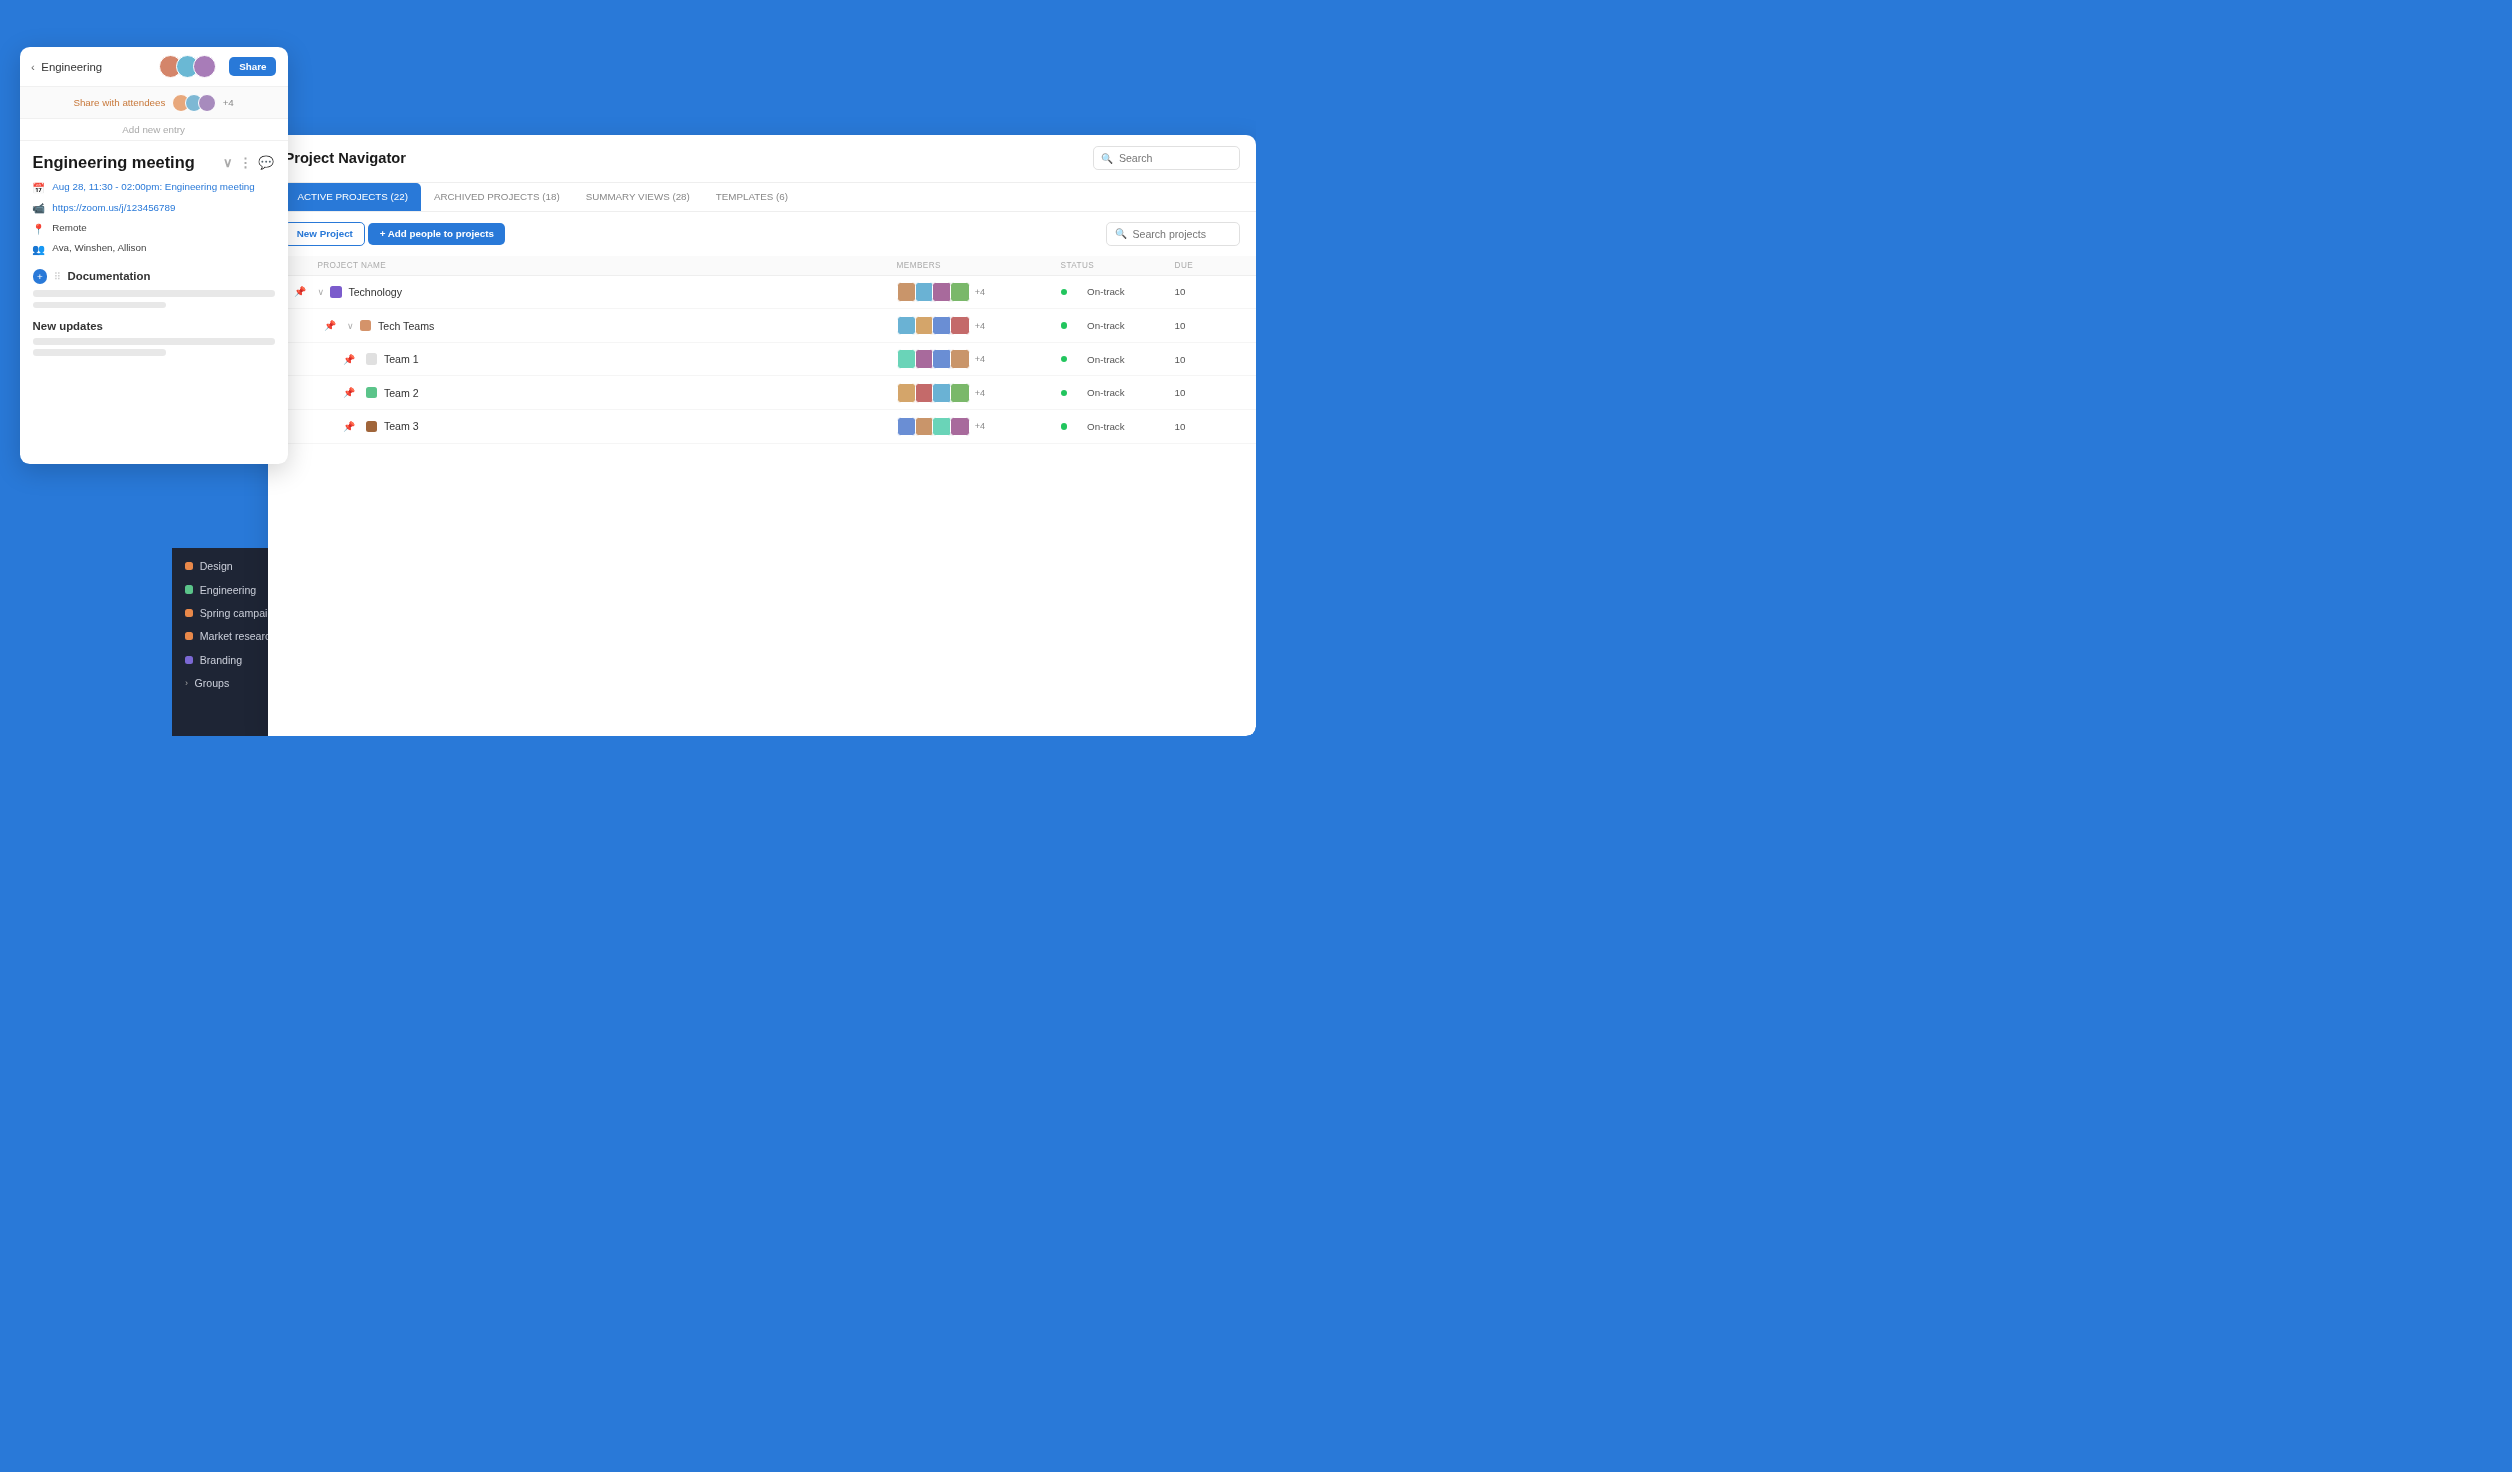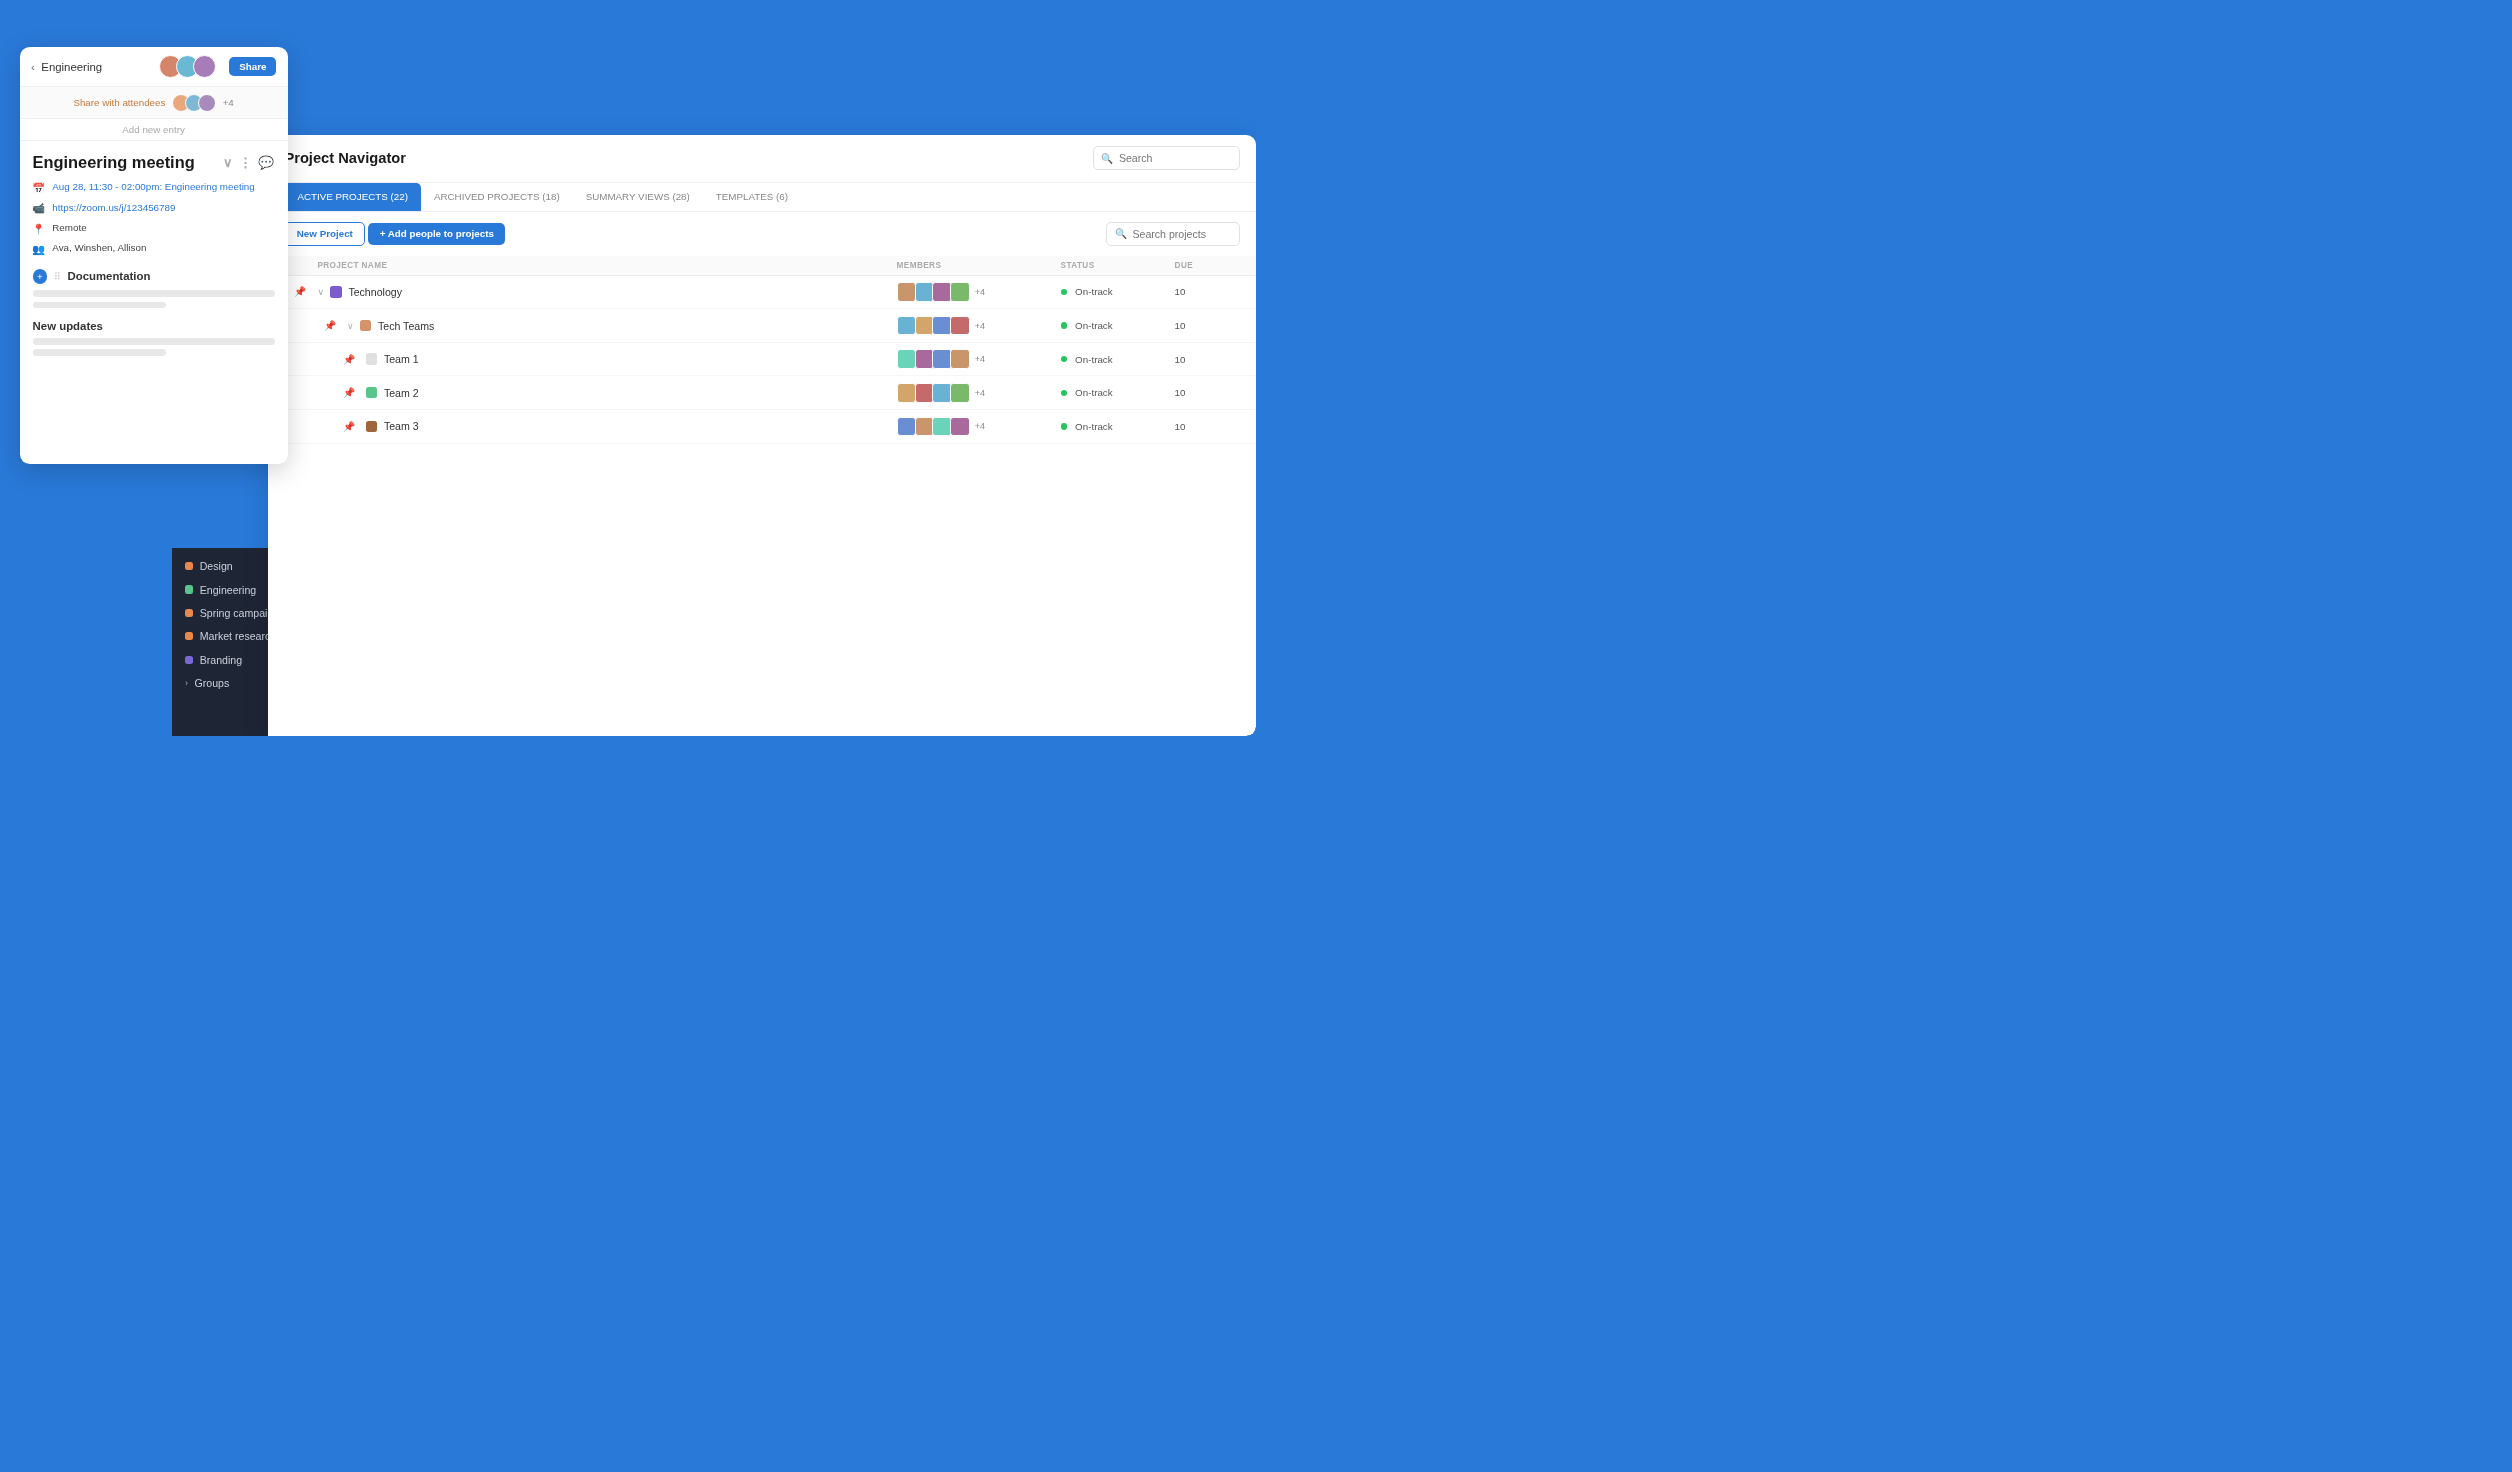--- a/index.html
+++ b/index.html
@@ -313,21 +313,21 @@
     }
     .table-header {
       display: grid;
       grid-template-columns: 33px 1fr 164px 114px 65px;
       padding: 4.9px 16.4px;
       background: #fafafa;
       border-bottom: 0.8px solid #eee;
     }
     .th {
       font-size: 8.2px;
-      font-weight: 700;
+      font-weight: 400;
       color: #aaa;
       text-transform: uppercase;
       letter-spacing: 0.4px;
     }
     .table-body { overflow-y: auto; }
     .table-row {
       display: grid;
       grid-template-columns: 33px 1fr 164px 114px 65px;
       align-items: center;
       padding: 6.5px 16.4px;
@@ -369,21 +369,21 @@
     }
     .member-avatar:first-child { margin-left: 0; }
     .members-plus {
       font-size: 9px;
       color: #888;
       margin-left: 3.3px;
     }
     .status-cell {
       display: flex;
       align-items: center;
-      gap: 8px;
+      gap: 20px;
     }
     .status-dot {
       width: 6.5px; height: 6.5px;
       border-radius: 50%;
     }
     .status-green { background: #22c55e; }
     .status-text {
       font-size: 9.8px;
       color: #555;
     }

